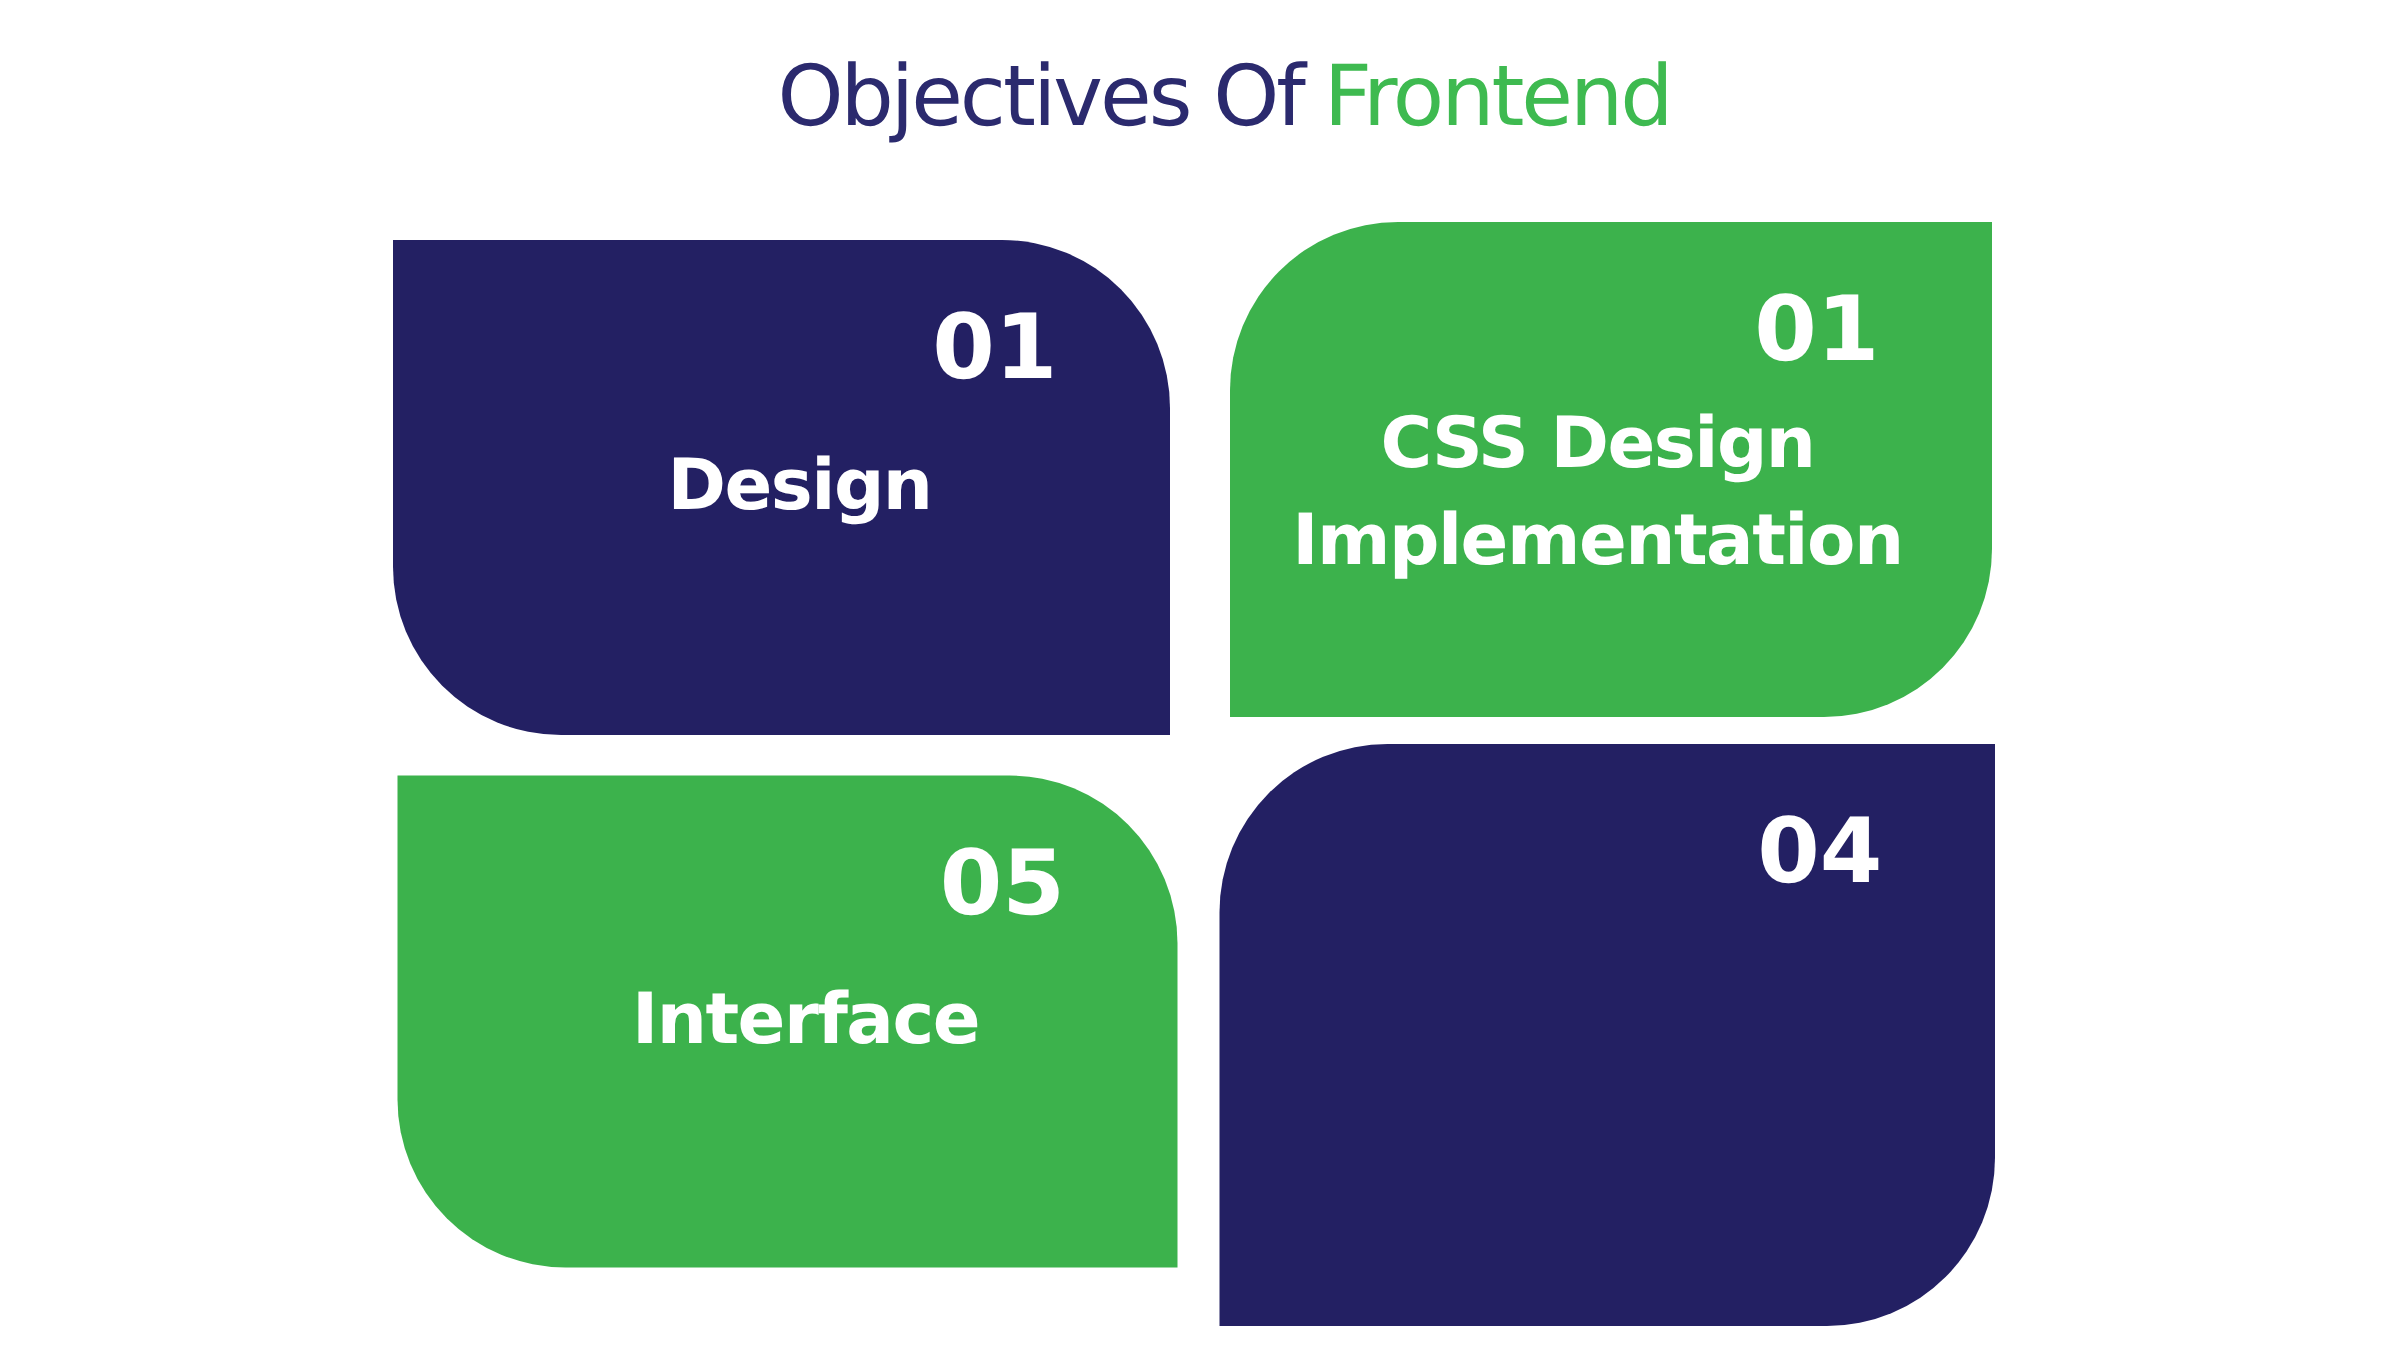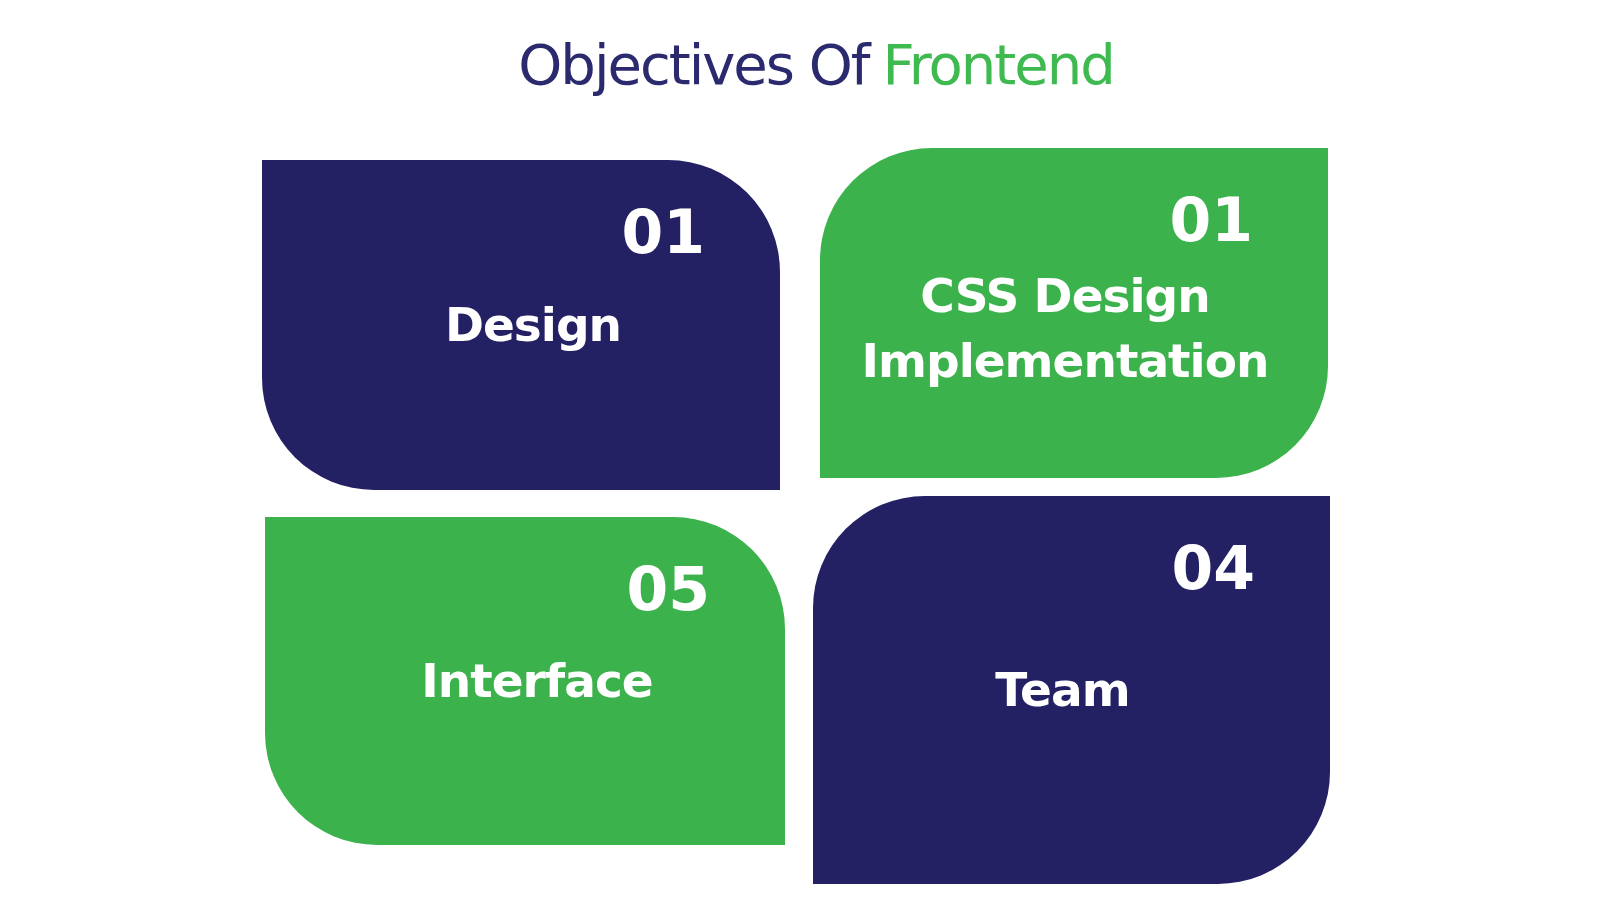--- a/index.html
+++ b/index.html
@@ -96,17 +96,16 @@
   <div id="card-3" class="card corner-left" style="background-color: rgb(60, 178, 76);">
     <div class="num">05</div>
     <div class="title">
       <div>Interface</div>
     </div>
   </div>
 
   <div id="card-4" class="card corner-right shift-right-col" style="background-color: rgb(35, 32, 99);">
     <div class="num">04</div>
     <div class="title">
-      <div>Team</div>
     </div>
   </div>
 
 </div>
 
 </body></html>

